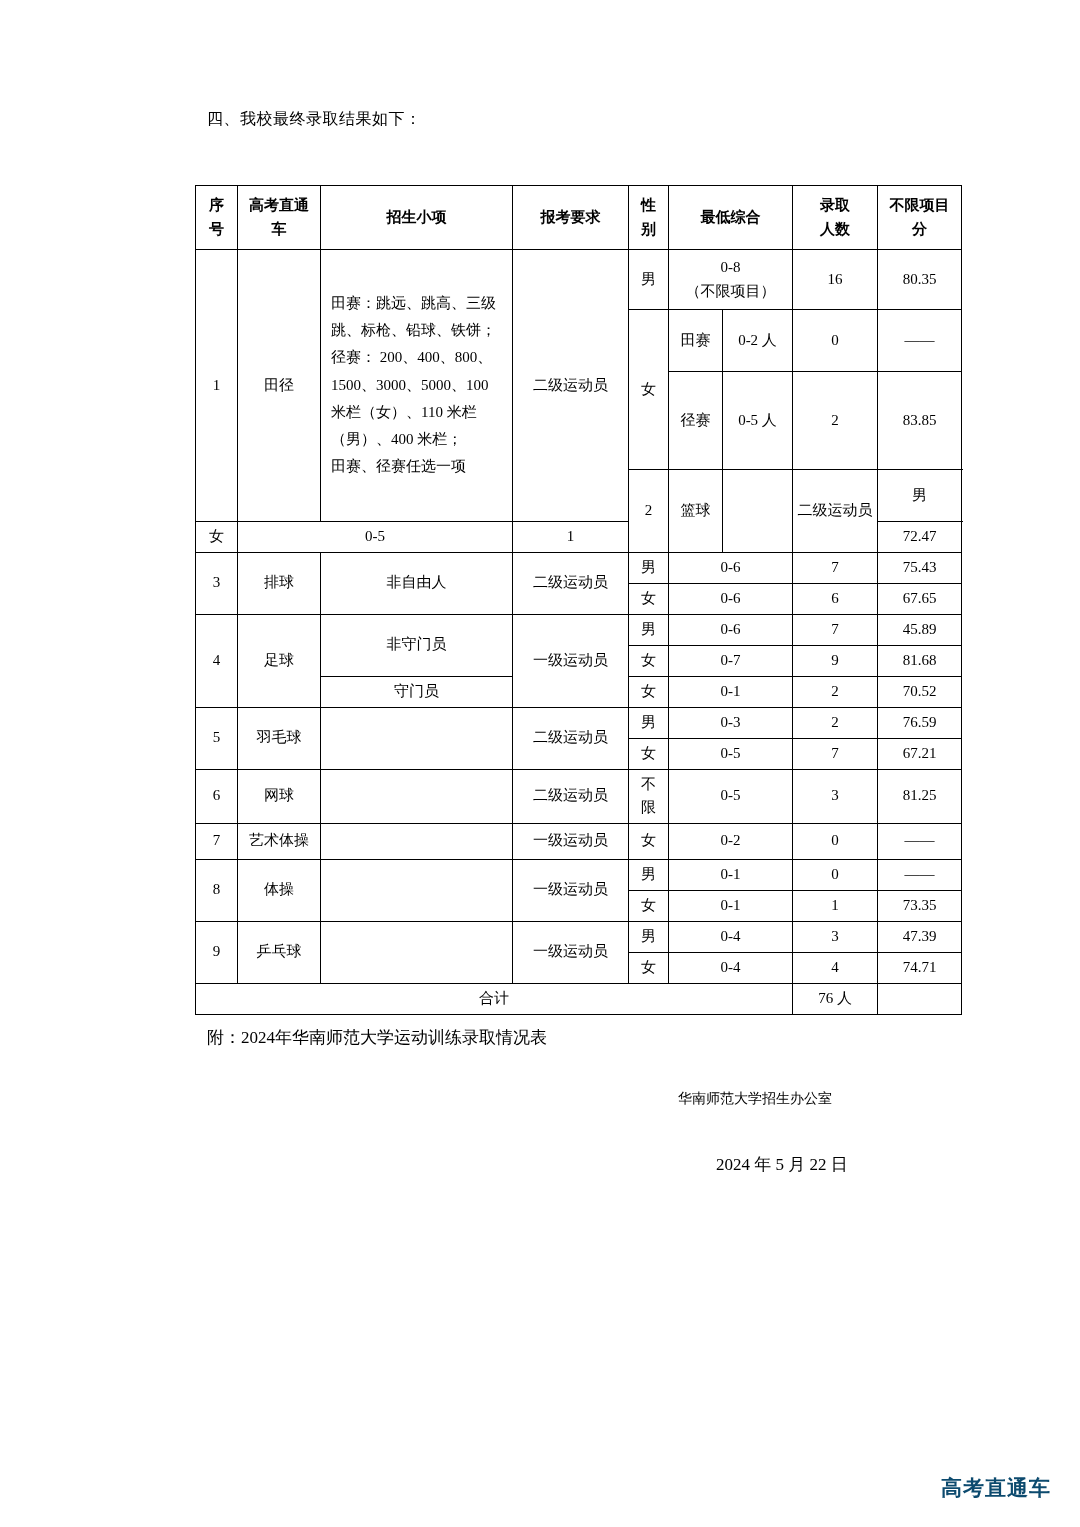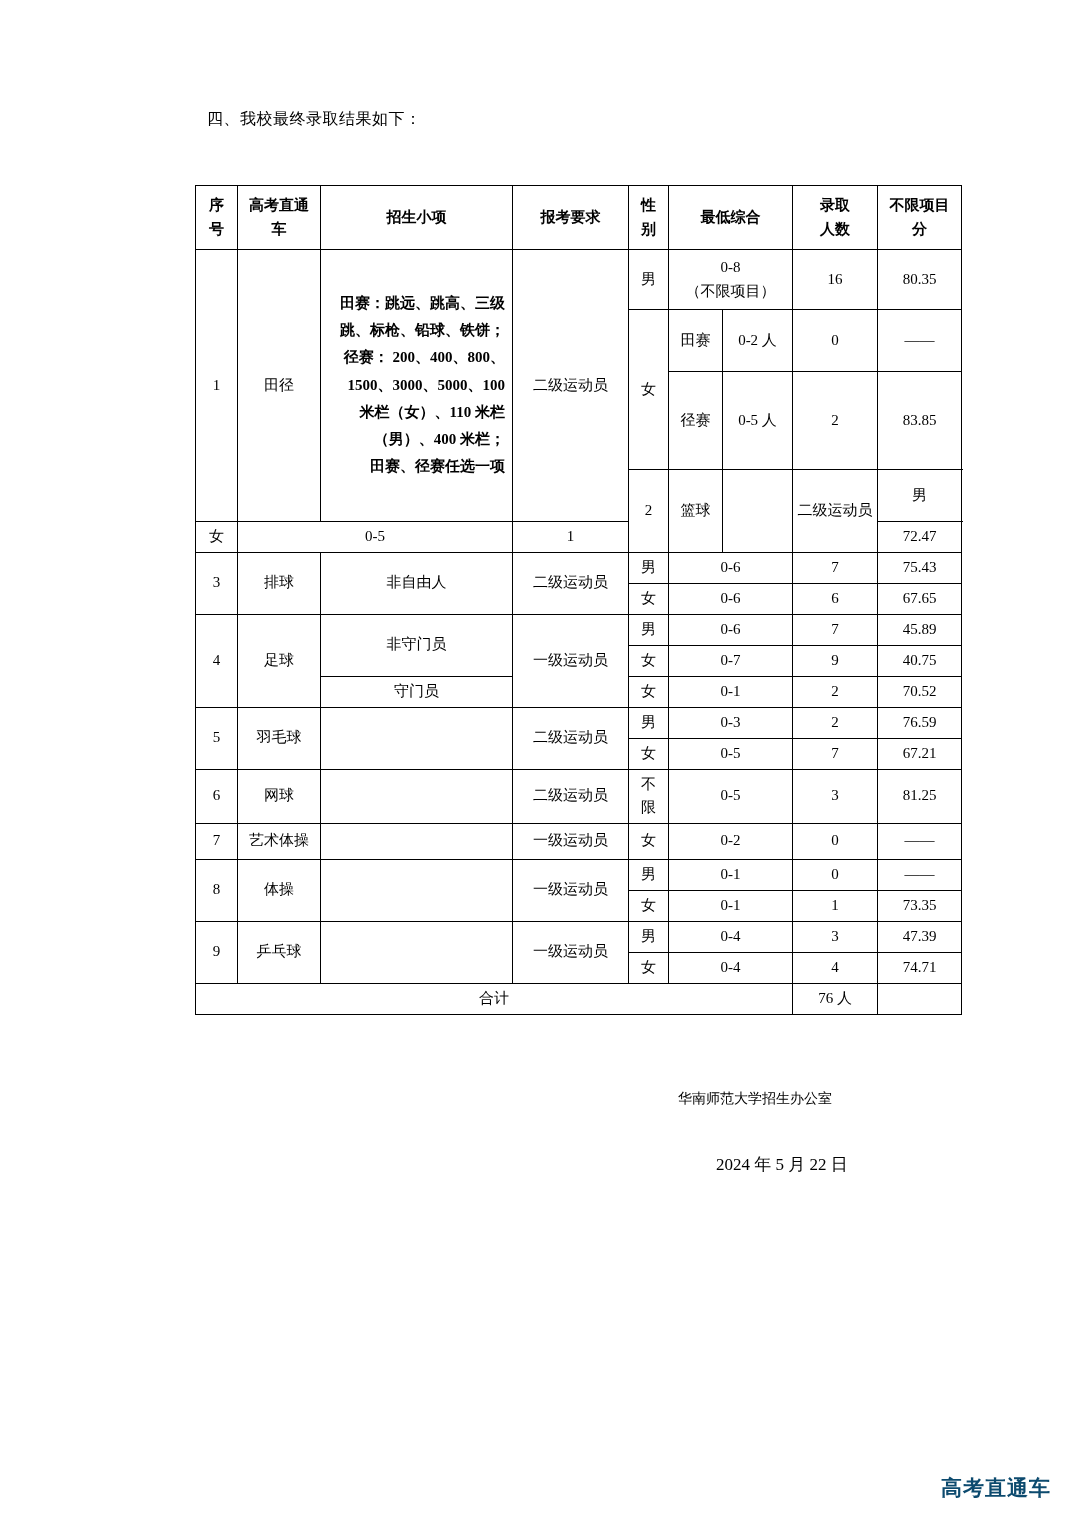--- a/index.html
+++ b/index.html
@@ -27,24 +27,23 @@
     font-size: 15px;
     text-align: center;
     vertical-align: middle;
     padding: 2px 4px;
     white-space: pre-line;
     line-height: 1.55;
     overflow: hidden;
   }
   .results th { font-weight: bold; }
   td.subitem-long {
-    text-align: right;
+    text-align: left;
     line-height: 1.82;
     padding: 6px 7px 6px 10px;
-    font-weight: bold;
   }
   tr.h64 { height: 64px; }
   tr.h60 { height: 60px; }
   tr.h62 { height: 62px; }
   tr.h98 { height: 98px; }
   tr.h31 { height: 31px; }
   tr.h54 { height: 54px; }
   tr.h36 { height: 36px; }
 
   .note   { position: absolute; left: 207px; top: 1026px; font-size: 17px; }
@@ -158,21 +157,21 @@
         <td rowspan="3">一级运动员</td>
         <td>男</td>
         <td colspan="2">0-6</td>
         <td>7</td>
         <td>45.89</td>
       </tr>
       <tr class="h31">
         <td>女</td>
         <td colspan="2">0-7</td>
         <td>9</td>
-        <td>40.75</td>
+        <td>81.68</td>
       </tr>
       <tr class="h31">
         <td>守门员</td>
         <td>女</td>
         <td colspan="2">0-1</td>
         <td>2</td>
         <td>70.52</td>
       </tr>
 
       <tr class="h31">
@@ -250,17 +249,18 @@
       </tr>
 
       <tr class="h31">
         <td colspan="7">合计</td>
         <td>76 人</td>
         <td></td>
       </tr>
     </tbody>
   </table>
 
+  <div class="note">附：2024年华南师范大学运动训练录取情况表</div>
   <div class="office">华南师范大学招生办公室</div>
   <div class="date">2024 年 5 月 22 日</div>
   <div class="watermark">高考直通车</div>
 
 </div>
 
 </body></html>

